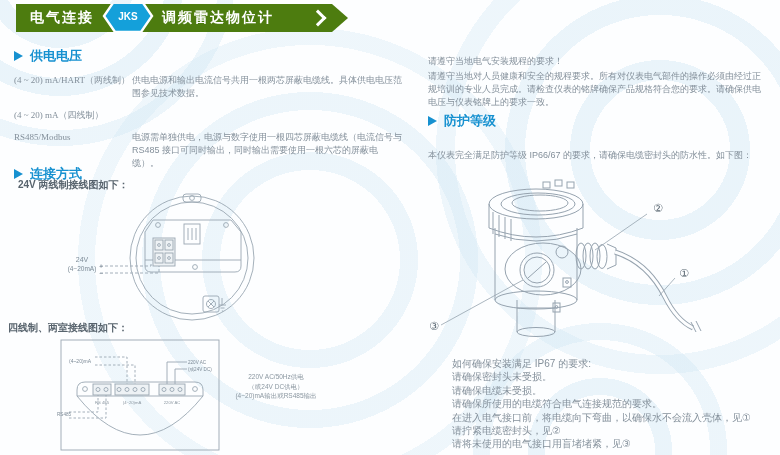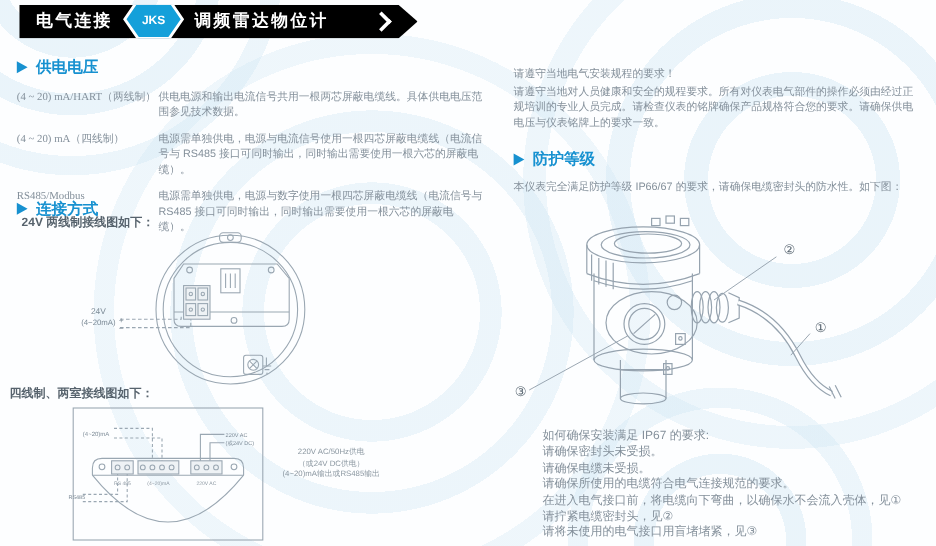--- a/index.html
+++ b/index.html
@@ -6,21 +6,21 @@
   body{font-family:"Liberation Sans","DejaVu Sans",sans-serif;}
   .page{position:relative;width:780px;height:455px;background:#fdfeff;overflow:hidden;}
   .bg{position:absolute;inset:0;pointer-events:none;
     background-image:
       radial-gradient(circle at 60px -30px, transparent 0 60px, rgba(205,229,243,.40) 60px 78px, transparent 78px 108px, rgba(205,229,243,.40) 108px 126px, transparent 126px 160px, rgba(205,229,243,.35) 160px 176px, transparent 176px),
       radial-gradient(circle at 310px 260px, transparent 0 90px, rgba(205,229,243,.35) 90px 108px, transparent 108px 150px, rgba(205,229,243,.35) 150px 168px, transparent 168px 215px, rgba(205,229,243,.30) 215px 232px, transparent 232px),
       radial-gradient(circle at 660px 150px, transparent 0 70px, rgba(205,229,243,.40) 70px 90px, transparent 90px 135px, rgba(205,229,243,.38) 135px 155px, transparent 155px 205px, rgba(205,229,243,.32) 205px 224px, transparent 224px),
       radial-gradient(circle at 600px 450px, transparent 0 55px, rgba(205,229,243,.40) 55px 72px, transparent 72px 110px, rgba(205,229,243,.35) 110px 127px, transparent 127px);
   }
   
-  .banner{position:absolute;left:16px;top:4px;width:332px;height:28px;background:#000000;
+  .banner{position:absolute;left:16px;top:4px;width:332px;height:28px;background:#4d7c0f;
     display:flex;align-items:center;color:#fff;font-weight:bold;
     clip-path:polygon(0 0, calc(100% - 16px) 0, 100% 50%, calc(100% - 16px) 100%, 0 100%);}
   .banner .t{font-size:14px;letter-spacing:2px;}
   .banner .t1{margin-left:14px;}
   .hexwrap{margin:0 8px;flex:0 0 auto;position:relative;top:0;}
   .chev{width:9px;height:9px;border-top:3px solid #fff;border-right:3px solid #fff;
     transform:rotate(45deg);margin-left:auto;margin-right:24px;}
   
   .sec-h{display:flex;align-items:center;gap:7px;color:#1791d0;font-weight:bold;font-size:13px;}
   .tri{width:0;height:0;border-left:9px solid #1791d0;border-top:5px solid transparent;border-bottom:5px solid transparent;}
@@ -58,21 +58,20 @@
       <span class="tri"></span>
       <span>供电电压</span>
     </div>
     <div style="height:9px;"></div>
     <div class="row">
       <span class="lbl">(4 ~ 20) mA/HART（两线制）</span>
       <span class="dsc">供电电源和输出电流信号共用一根两芯屏蔽电缆线。具体供电电压范围参见技术数据。</span>
     </div>
     <div class="row">
       <span class="lbl">(4 ~ 20) mA（四线制）</span>
-      <span class="dsc">电源需单独供电，电源与电流信号使用一根四芯屏蔽电缆线（电流信号与 RS485 接口可同时输出，同时输出需要使用一根六芯的屏蔽电缆）。</span>
     </div>
     <div class="row">
       <span class="lbl">RS485/Modbus</span>
       <span class="dsc">电源需单独供电，电源与数字使用一根四芯屏蔽电缆线（电流信号与 RS485 接口可同时输出，同时输出需要使用一根六芯的屏蔽电缆）。</span>
     </div>
   </div>
 
   <div class="abs" style="left:14px;top:165px;">
     <div class="sec-h">
       <span class="tri"></span>
@@ -159,21 +158,21 @@
     <div>（或24V DC供电）</div>
     <div>(4~20)mA输出或RS485输出</div>
   </div>
 
   <div class="abs" style="left:428px;top:47px;width:334px;">
     <div style="height:8px;"></div>
     <div class="txt">请遵守当地电气安装规程的要求！</div>
     <div class="txt" style="margin-top:2px;">请遵守当地对人员健康和安全的规程要求。所有对仪表电气部件的操作必须由经过正规培训的专业人员完成。请检查仪表的铭牌确保产品规格符合您的要求。请确保供电电压与仪表铭牌上的要求一致。</div>
   </div>
 
-  <div class="abs" style="left:428px;top:124px;">
+  <div class="abs" style="left:428px;top:112px;">
     <div class="sec-h">
       <span class="tri"></span>
       <span>防护等级</span>
     </div>
   </div>
   <div class="txt abs" style="left:428px;top:149px;width:334px;">本仪表完全满足防护等级 IP66/67 的要求，请确保电缆密封头的防水性。如下图：</div>
 
   <svg class="abs" style="left:425px;top:172px;" width="290" height="180" viewBox="0 0 290 180" fill="none" stroke="#96a3af" stroke-width="1">
     <g>
       <rect x="118" y="10" width="7" height="6"></rect>

